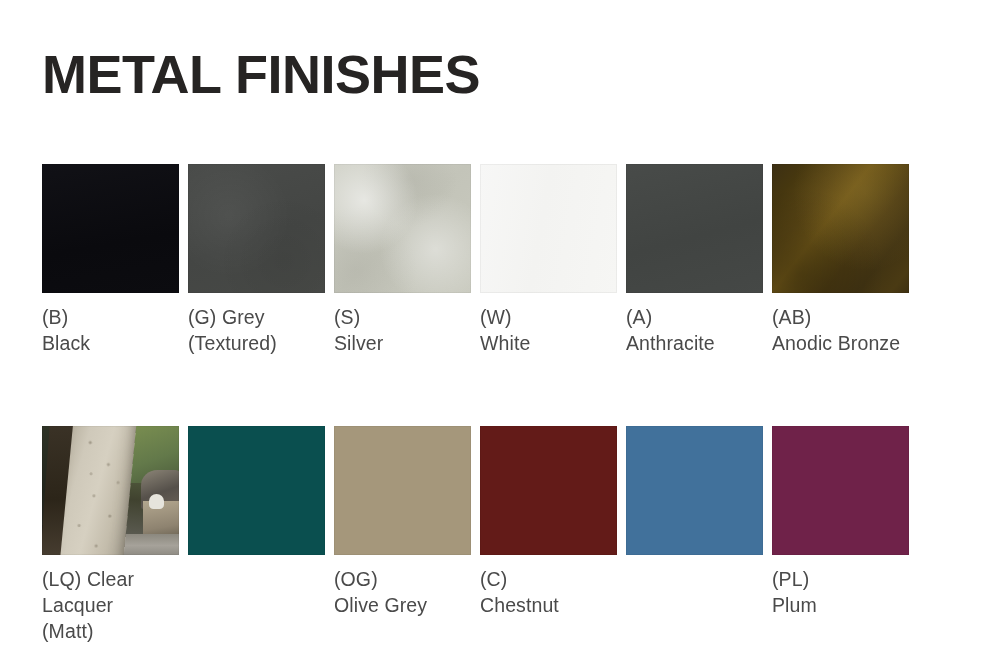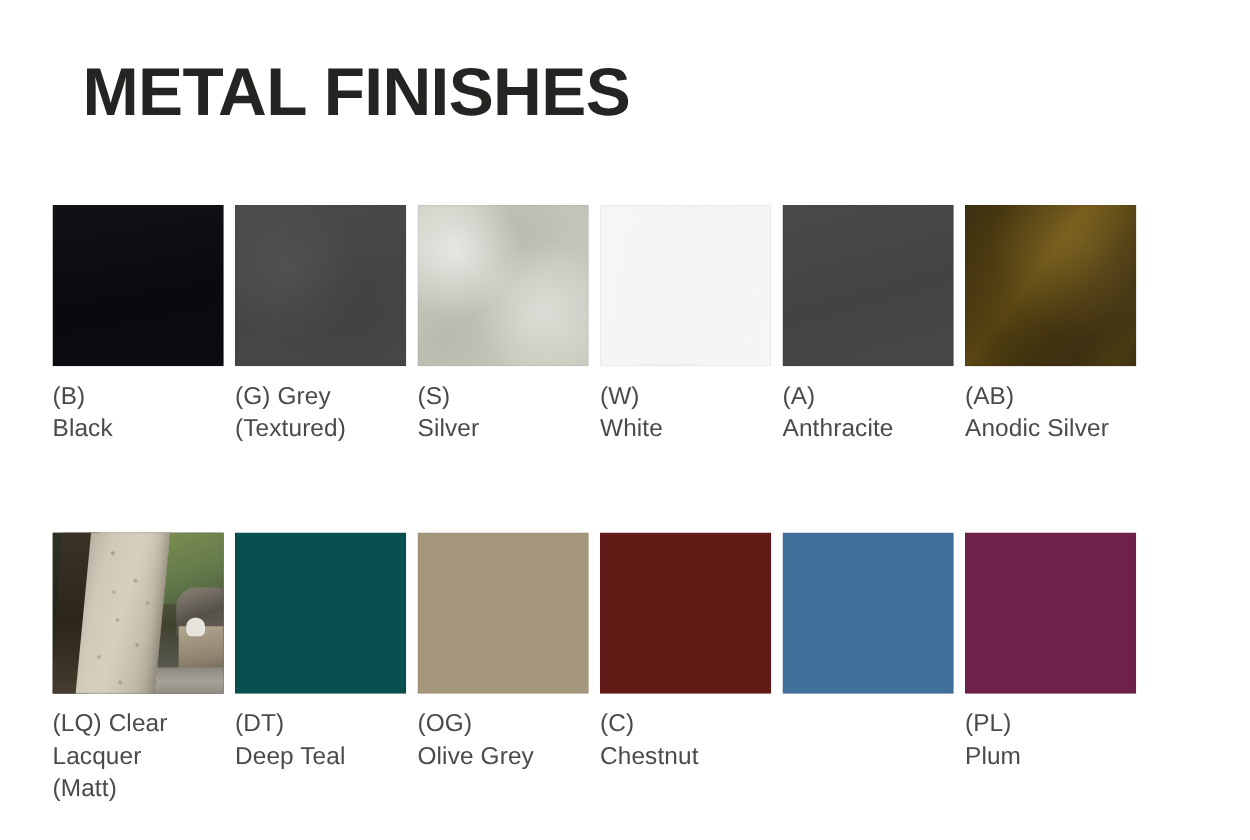--- a/index.html
+++ b/index.html
@@ -25,21 +25,20 @@
     position: absolute;
     left: 42px;
     top: 44px;
     font-size: 54px;
     line-height: 60px;
     font-weight: 700;
     letter-spacing: -0.5px;
     color: #262423;
     white-space: nowrap;
     font-family: "Liberation Sans", sans-serif;
-    margin-left: 24px;
   }
 
   
   .swatch-row {
     position: absolute;
     left: 42px;
     width: 916px;
     display: flex;
     gap: 9px;
   }
@@ -279,21 +278,21 @@
       <div class="swatch-label">(A)
 Anthracite</div>
     </div>
 
     <div class="swatch-cell">
       <div class="swatch-chip">
         <div class="fin-bronze"></div>
         <div class="chip-edge"></div>
       </div>
       <div class="swatch-label">(AB)
-Anodic Silver</div>
+Anodic Bronze</div>
     </div>
 
   </div>
 
   <div class="swatch-row" id="row-2">
 
     <div class="swatch-cell">
       <div class="swatch-chip">
         <div class="fin-photo">
           <div class="ph-bg"></div>
@@ -312,22 +311,20 @@
       <div class="swatch-label">(LQ) Clear
 Lacquer
 (Matt)</div>
     </div>
 
     <div class="swatch-cell">
       <div class="swatch-chip">
         <div class="fin-flat" id="chip-deep-teal" style="background: rgb(10, 79, 79);"></div>
         <div class="chip-edge"></div>
       </div>
-      <div class="swatch-label">(DT)
-Deep Teal</div>
     </div>
 
     <div class="swatch-cell">
       <div class="swatch-chip">
         <div class="fin-flat" id="chip-olive-grey" style="background: rgb(165, 151, 123);"></div>
         <div class="chip-edge"></div>
       </div>
       <div class="swatch-label">(OG)
 Olive Grey</div>
     </div>

